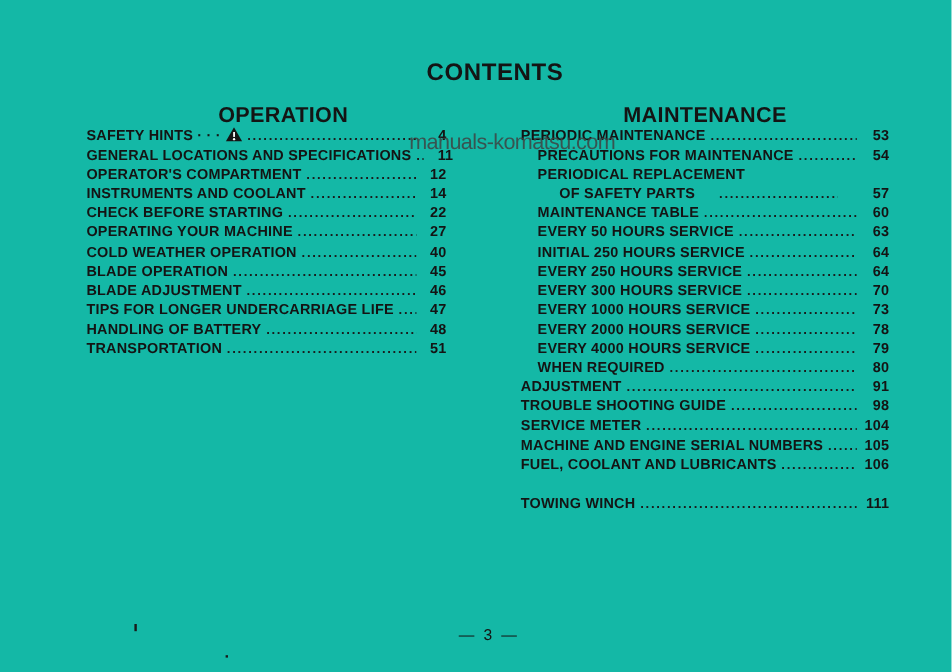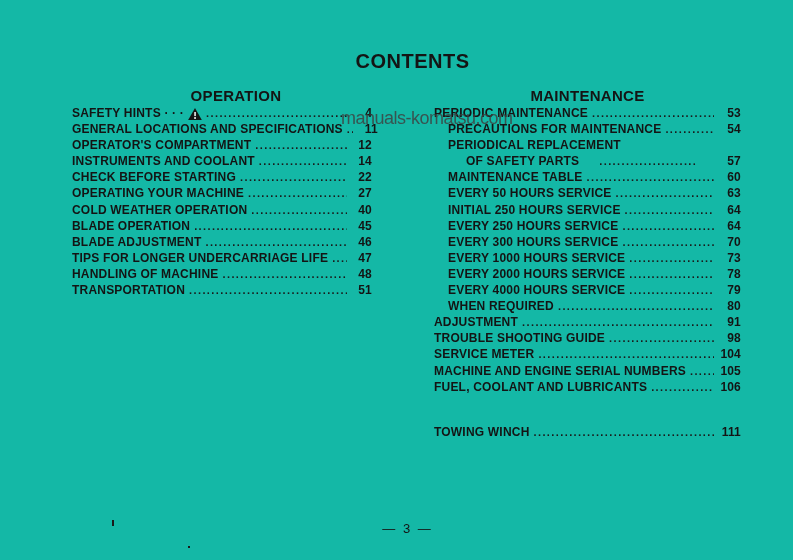--- a/index.html
+++ b/index.html
@@ -22,34 +22,34 @@
     font-size: 18px; font-weight: 400; letter-spacing: -0.5px;
     color: #3f3f3f; opacity: 0.82; white-space: nowrap;
     pointer-events: none; z-index: 5;
   }
 
   .toc-col { position: absolute; top: 88px; }
   #op-col { left: 72px; width: 300px; }
   #mt-col { left: 434px; width: 307px; }
 
   .col-header {
-    text-align: center; font-size: 15px; font-weight: 700;
+    text-align: center; font-size: 18px; font-weight: 700;
     letter-spacing: 0.3px; height: 17px; line-height: 16px;
   }
   #op-col .col-header { transform: translateX(14px); }
 
   .toc-row {
-    display: flex; align-items: center;
+    display: flex; align-items: flex-start;
     height: 16.1px; line-height: 16.1px;
     font-size: 12px; font-weight: 700; letter-spacing: 0.2px;
     white-space: nowrap;
   }
   .toc-row.ind1 { padding-left: 14px; }
   .toc-row.ind2 { padding-left: 32px; gap: 16px; }
-  .toc-row.gap  { margin-top: 29px; }
+  .toc-row.gap  { margin-top: 16px; }
 
   .toc-label { flex: 0 0 auto; }
 
   .warn-icon { flex: 0 0 auto; margin-left: 4px; position: relative; top: 1px; }
 
   .leader {
     flex: 1 1 auto; overflow: hidden; margin: 0 3px 0 4px;
     min-width: 6px;
   }
   .leader::after {
@@ -130,21 +130,21 @@
           <span class="toc-label">BLADE ADJUSTMENT</span>
           <span class="leader"></span>
           <span class="toc-page">46</span>
         </div>
         <div class="toc-row">
           <span class="toc-label">TIPS FOR LONGER UNDERCARRIAGE LIFE</span>
           <span class="leader"></span>
           <span class="toc-page">47</span>
         </div>
         <div class="toc-row">
-          <span class="toc-label">HANDLING OF MACHINE</span>
+          <span class="toc-label">HANDLING OF BATTERY</span>
           <span class="leader"></span>
           <span class="toc-page">48</span>
         </div>
         <div class="toc-row">
           <span class="toc-label">TRANSPORTATION</span>
           <span class="leader"></span>
           <span class="toc-page">51</span>
         </div>
       </div>
   </div>

